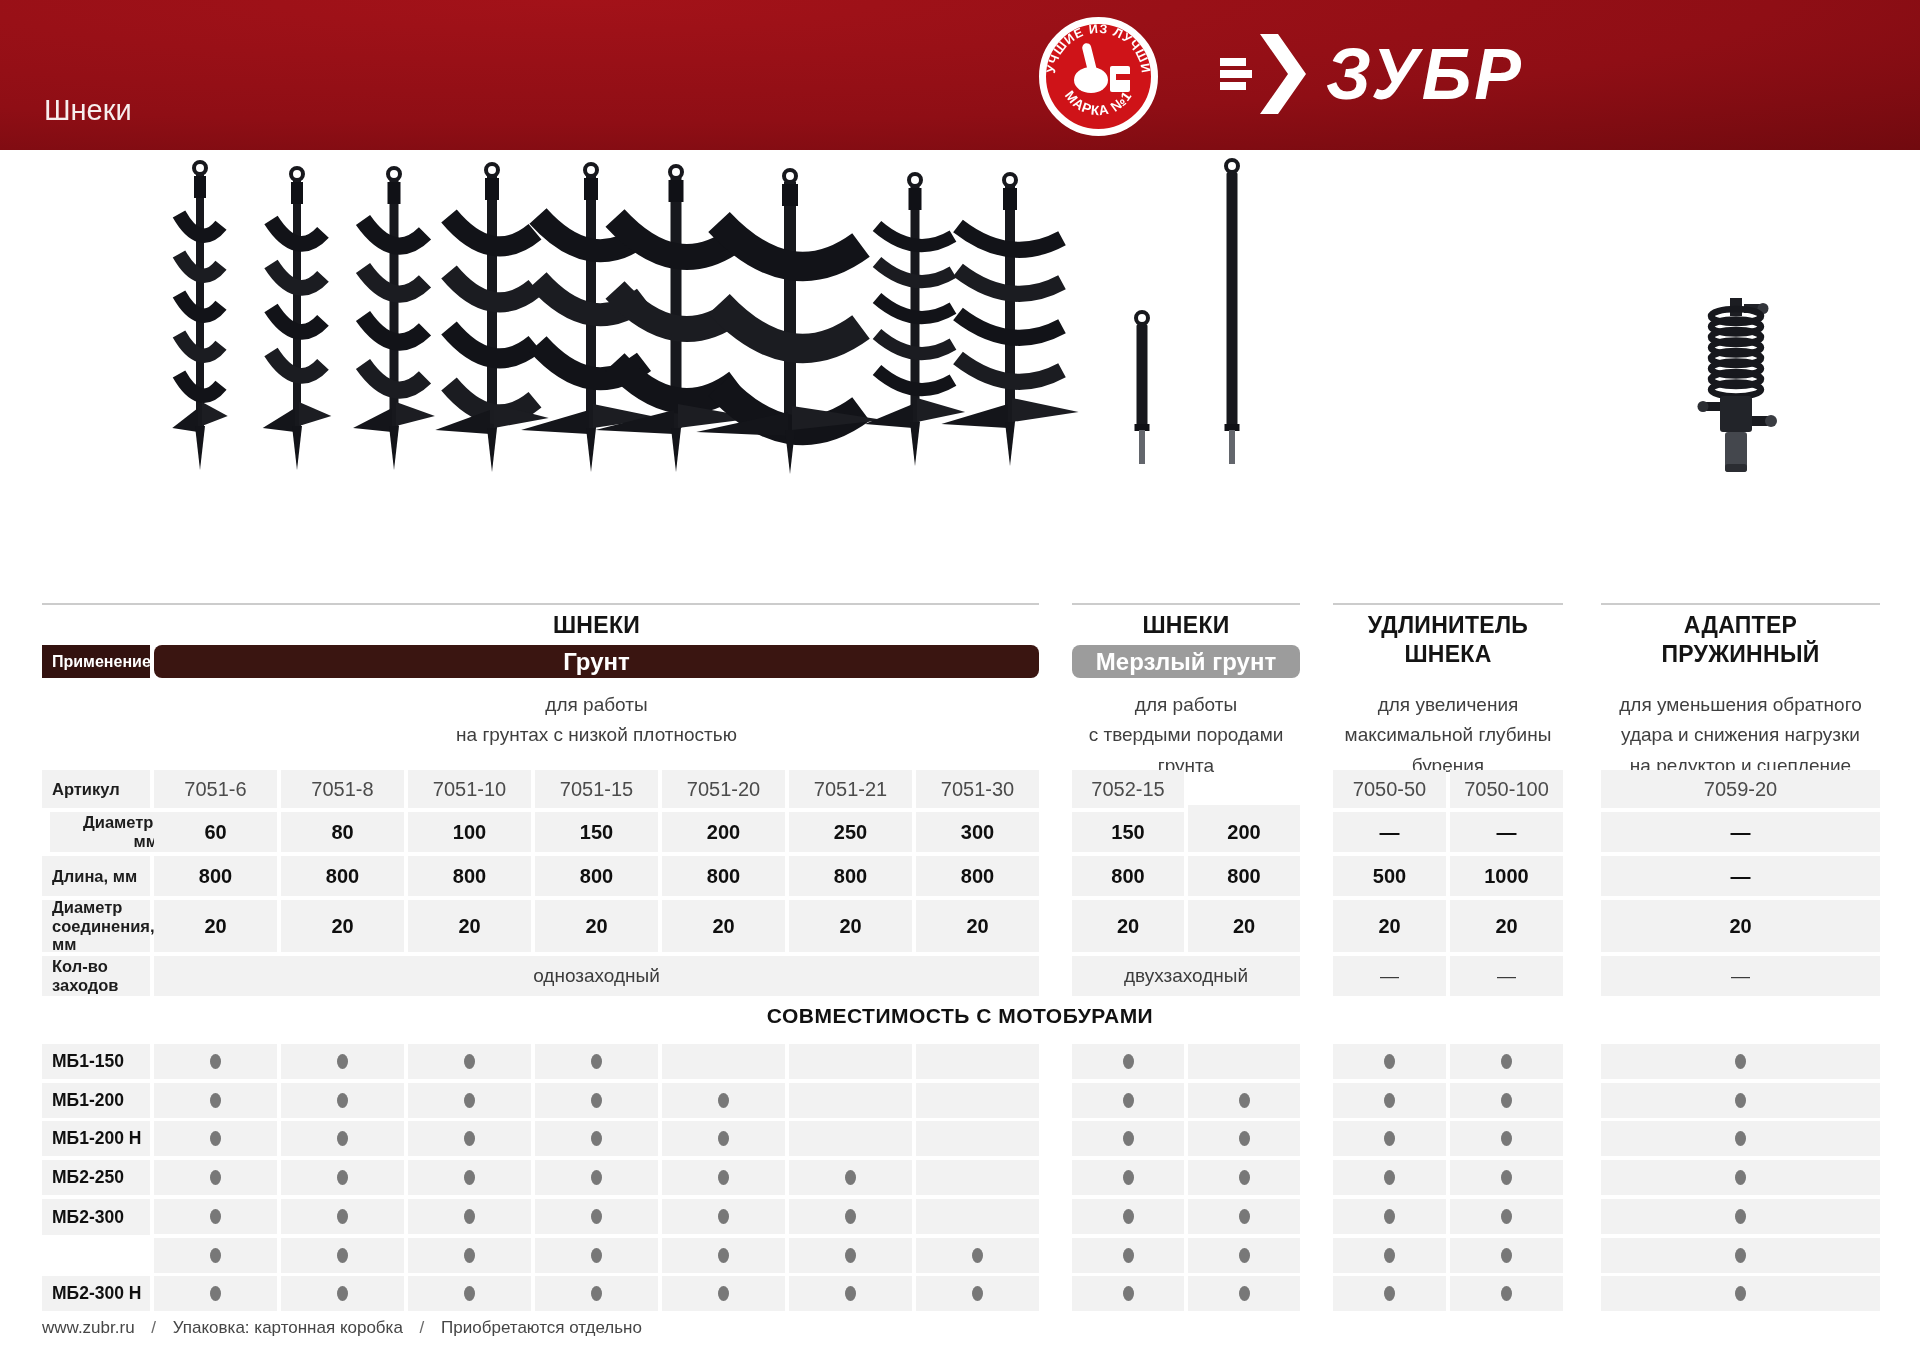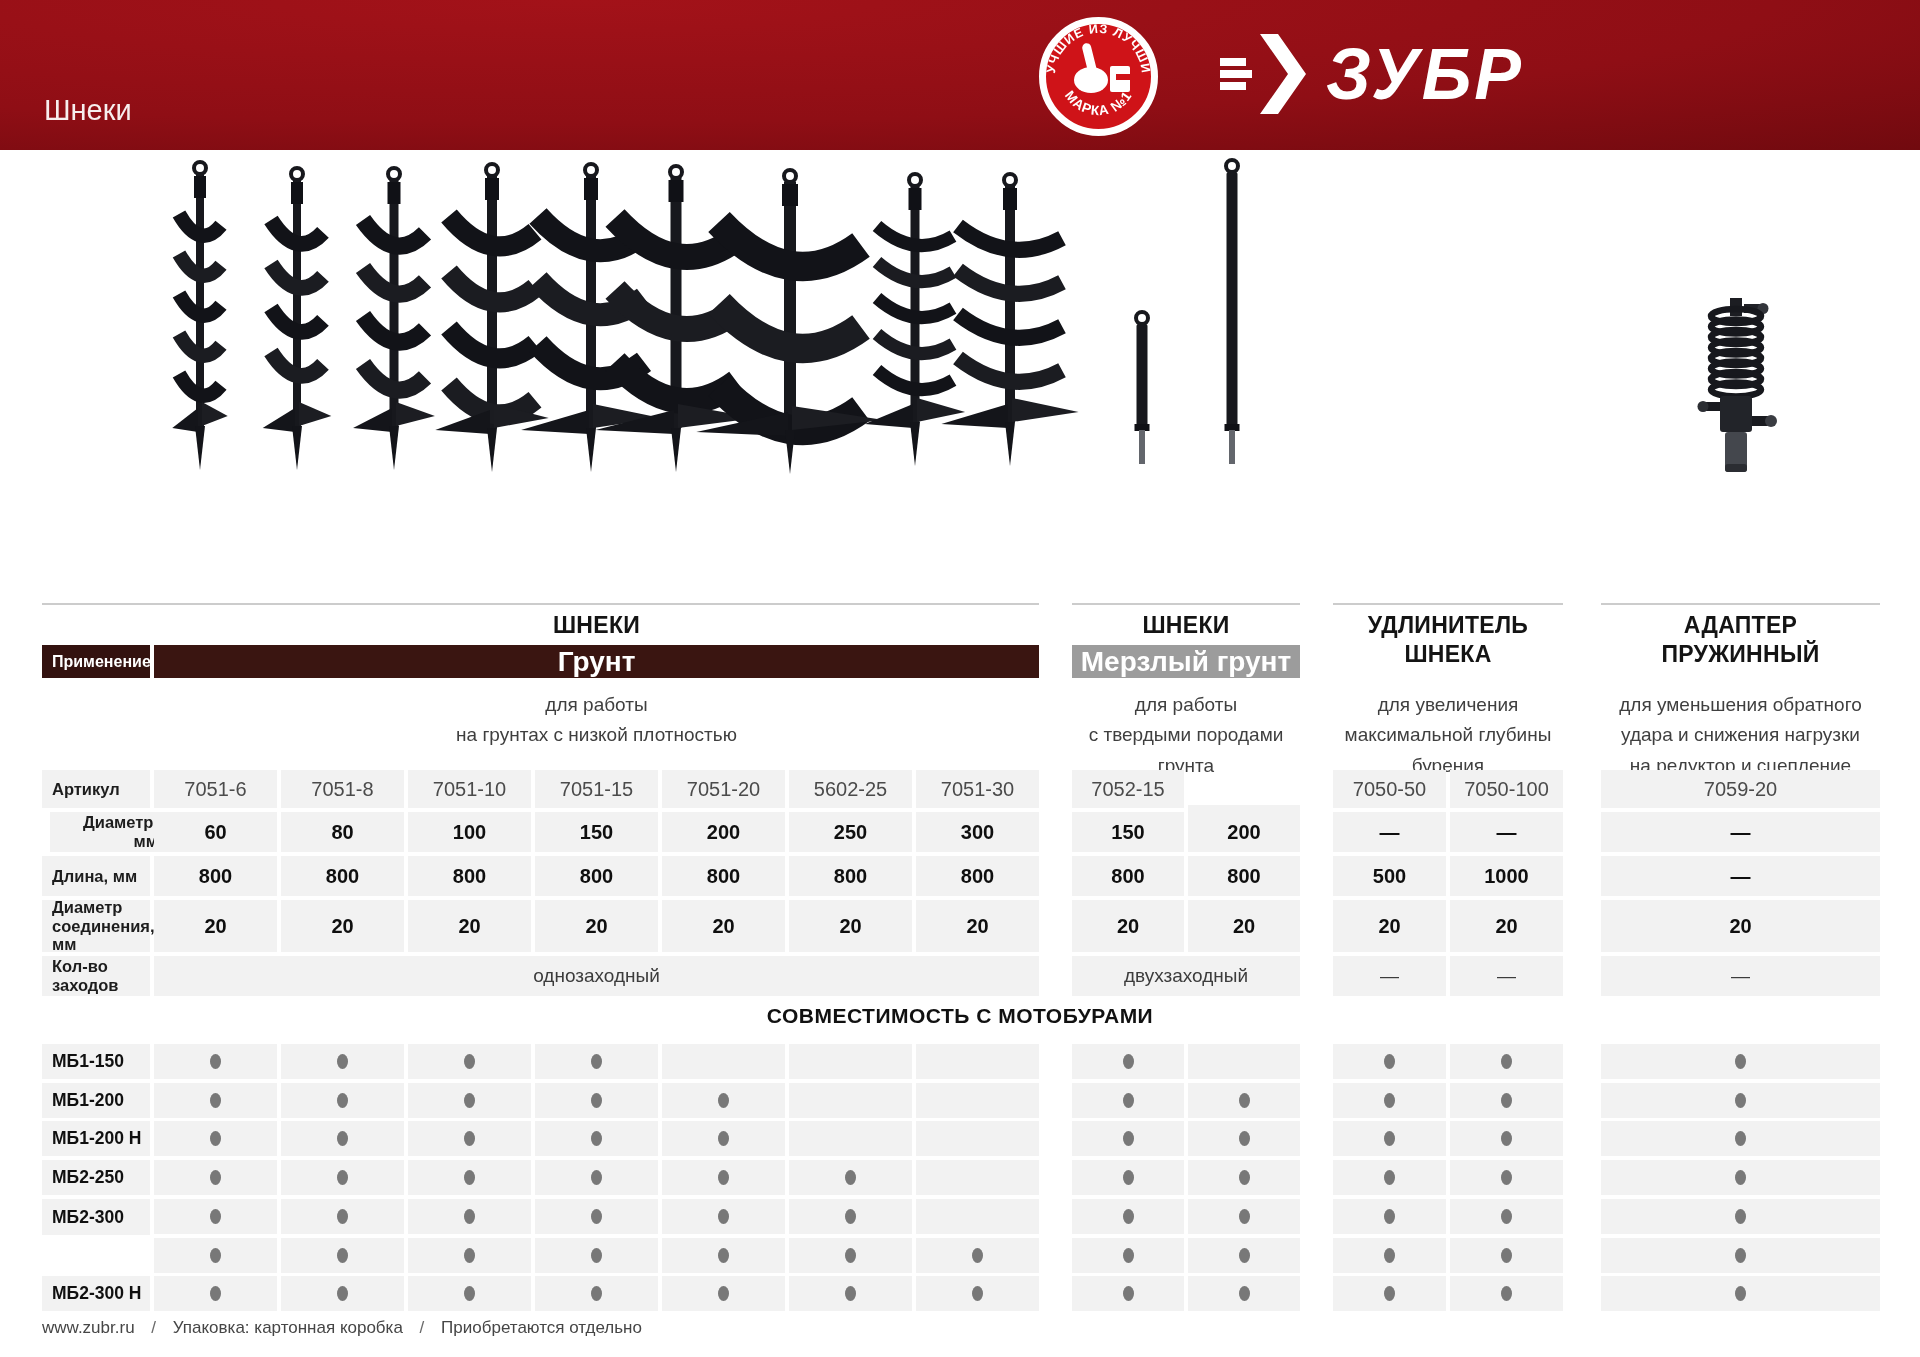--- a/index.html
+++ b/index.html
@@ -16,21 +16,21 @@
     margin-left:16px;transform:scaleY(1.04);}
   
   .products{position:absolute;left:0;top:0;width:1920px;height:1357px;pointer-events:none;}
   
   .sep{position:absolute;top:603px;height:2px;background:#ccc;}
   .gtitle{position:absolute;top:611px;font-weight:bold;font-size:23px;color:#141414;
     text-align:center;white-space:pre-line;line-height:1.28;letter-spacing:.3px;}
   .band-label{position:absolute;left:42px;top:645px;width:108px;height:33px;background:#33120f;
     color:#fff;font-weight:bold;font-size:16px;display:flex;align-items:center;padding-left:10px;box-sizing:border-box;}
   .band{position:absolute;top:645px;height:33px;display:flex;align-items:center;justify-content:center;
-    color:#fff;font-weight:bold;font-size:28px;}
+    color:#fff;font-weight:bold;font-size:24px;border-radius:8px;}
   .band-g1{left:154px;width:885px;background:#3a1511;}
   .band-g2{left:1072px;width:228px;background:#9c9c9c;}
   .desc{position:absolute;top:690px;font-size:19px;color:#3f3f3f;text-align:center;
     white-space:pre-line;line-height:1.6;}
   
   .cell{position:absolute;background:#f2f2f2;display:flex;align-items:center;justify-content:center;box-sizing:border-box;}
   .lbl{justify-content:flex-start;padding-left:10px;font-weight:bold;font-size:16.5px;color:#1d1d1d;
     white-space:pre-line;line-height:1.15;text-align:left;}
   .art{font-size:20px;color:#4b4b4b;}
   .val{font-size:20px;font-weight:bold;color:#0f0f0f;}
@@ -250,21 +250,21 @@
 удара и снижения нагрузки
 на редуктор и сцепление</div>
 
 <div id="built">
     <div class="cell lbl" style="left: 42px; top: 770px; width: 108px; height: 38px;">Артикул</div>
     <div class="cell art" style="left: 154px; top: 770px; width: 123px; height: 38px;">7051-6</div>
     <div class="cell art" style="left: 281px; top: 770px; width: 123px; height: 38px;">7051-8</div>
     <div class="cell art" style="left: 408px; top: 770px; width: 123px; height: 38px;">7051-10</div>
     <div class="cell art" style="left: 535px; top: 770px; width: 123px; height: 38px;">7051-15</div>
     <div class="cell art" style="left: 662px; top: 770px; width: 123px; height: 38px;">7051-20</div>
-    <div class="cell art" style="left: 789px; top: 770px; width: 123px; height: 38px;">5602-25</div>
+    <div class="cell art" style="left: 789px; top: 770px; width: 123px; height: 38px;">7051-21</div>
     <div class="cell art" style="left: 916px; top: 770px; width: 123px; height: 38px;">7051-30</div>
     <div class="cell art" style="left: 1072px; top: 770px; width: 112px; height: 38px;">7052-15</div>
     <div class="cell art" style="left: 1188px; top: 770px; width: 112px; height: 38px; margin-top: 35px;">7052-20</div>
     <div class="cell art" style="left: 1333px; top: 770px; width: 113px; height: 38px;">7050-50</div>
     <div class="cell art" style="left: 1450px; top: 770px; width: 113px; height: 38px;">7050-100</div>
     <div class="cell art" style="left: 1601px; top: 770px; width: 279px; height: 38px;">7059-20</div>
     <div class="cell lbl" style="left: 50px; top: 812px; width: 108px; height: 40px; text-align: right;">Диаметр, мм</div>
     <div class="cell val" style="left: 154px; top: 812px; width: 123px; height: 40px;">60</div>
     <div class="cell val" style="left: 281px; top: 812px; width: 123px; height: 40px; text-align: right;">80</div>
     <div class="cell val" style="left: 408px; top: 812px; width: 123px; height: 40px;">100</div>

